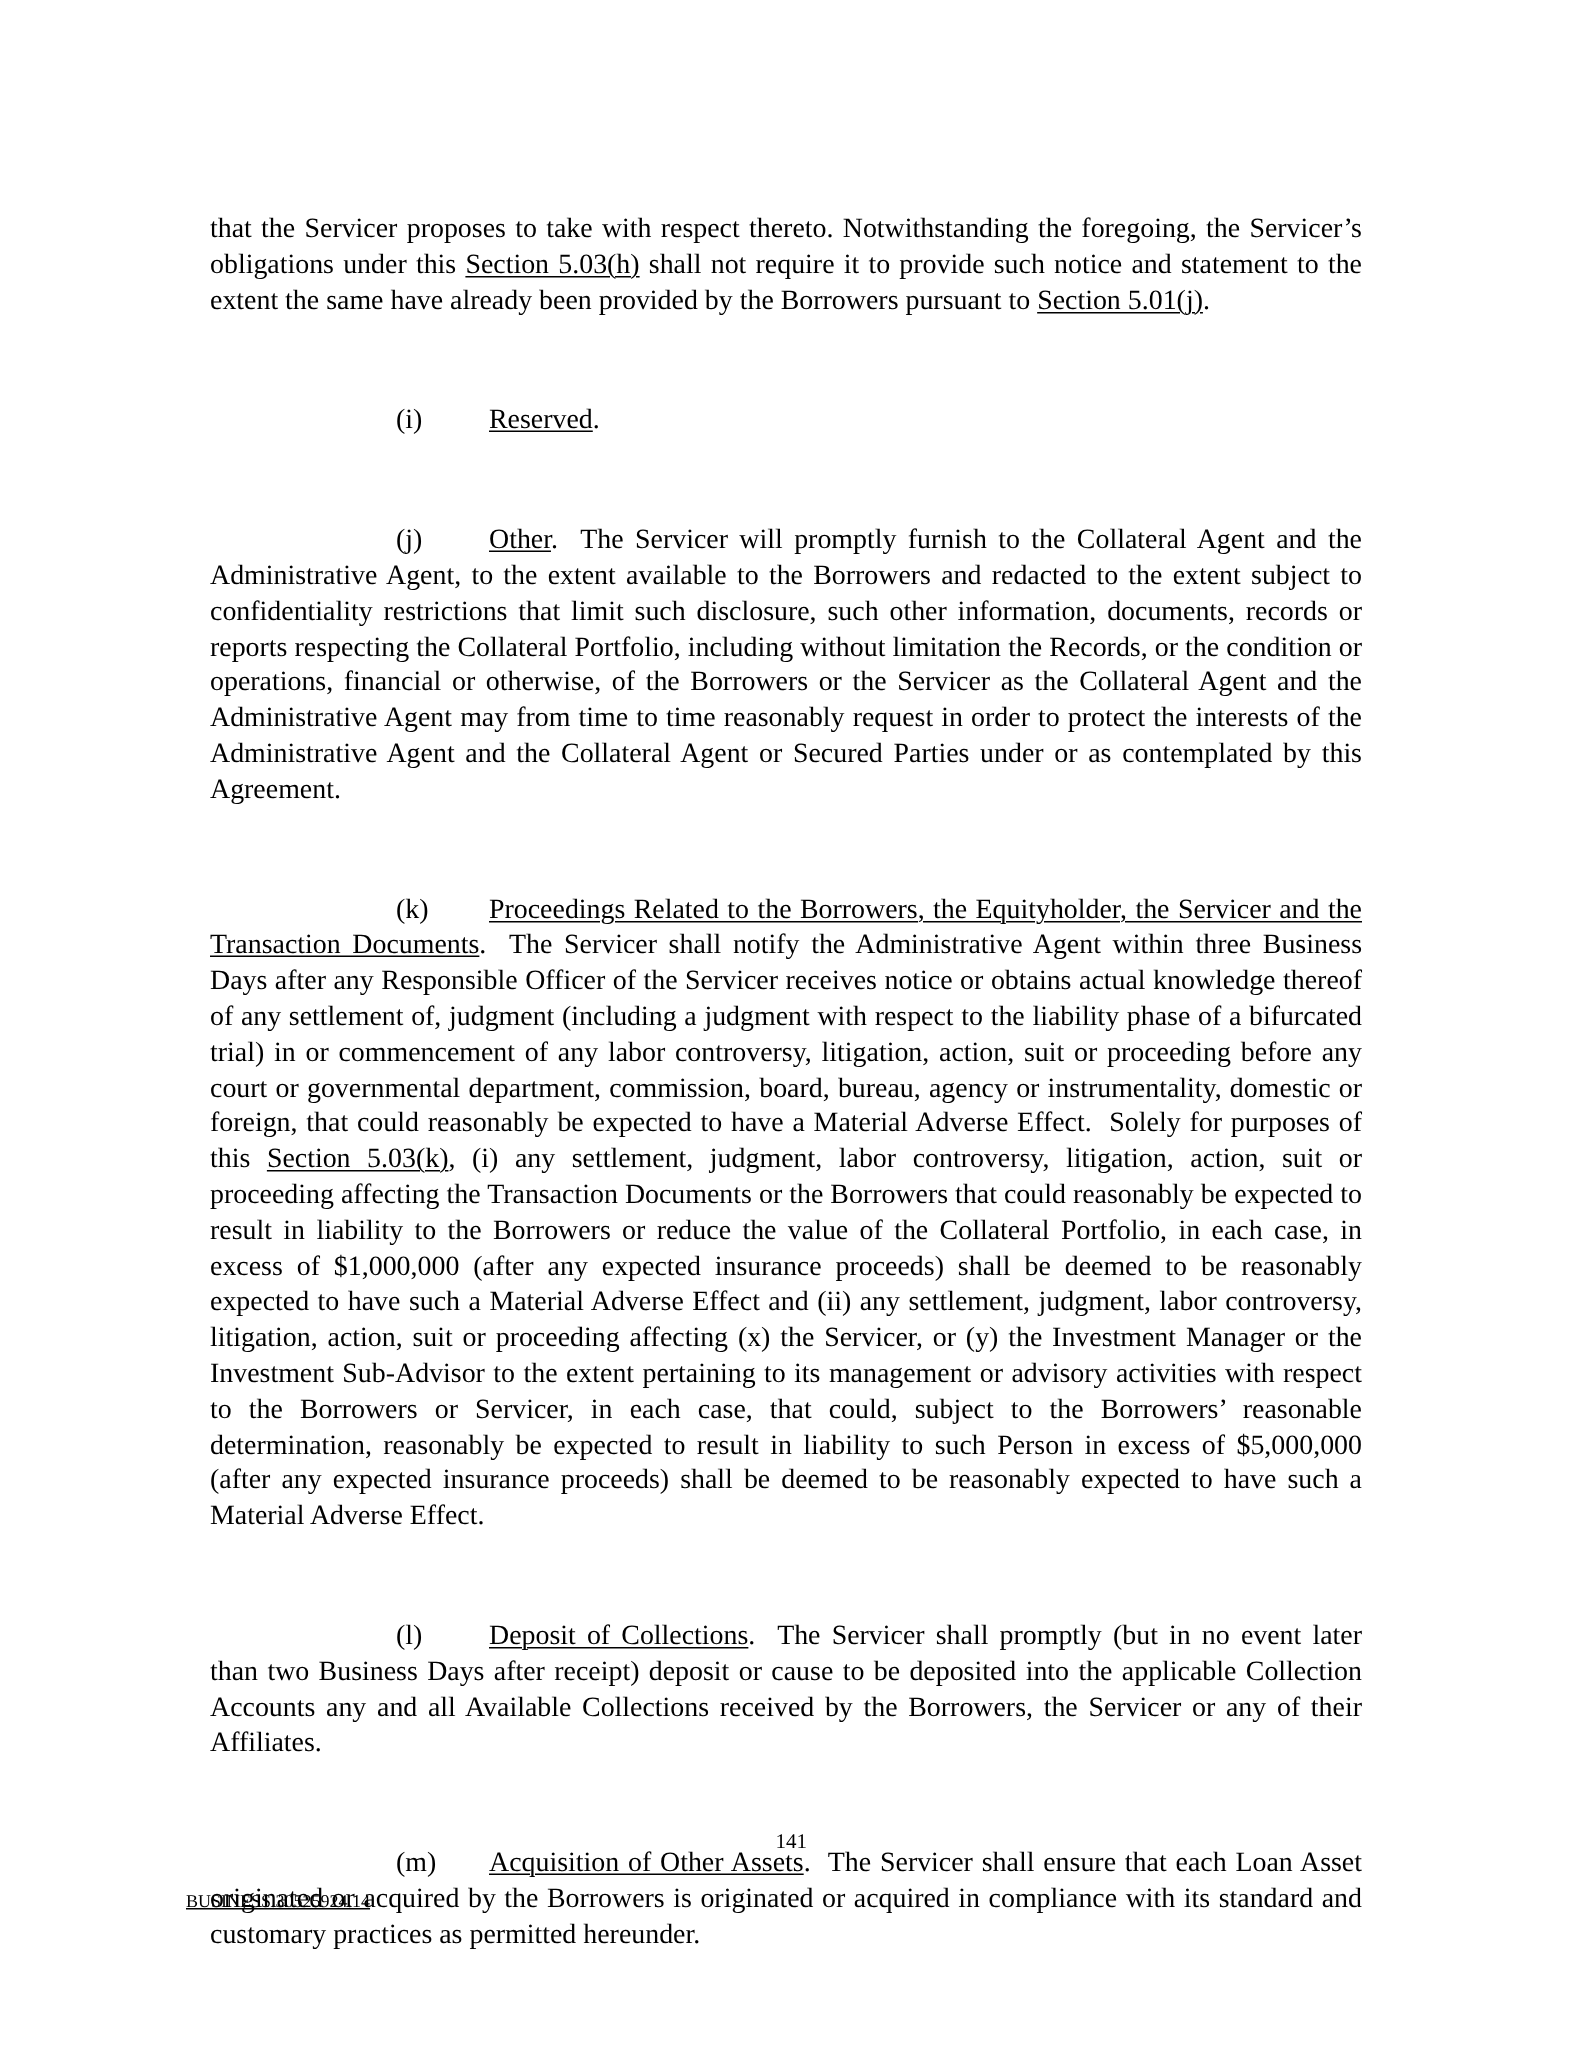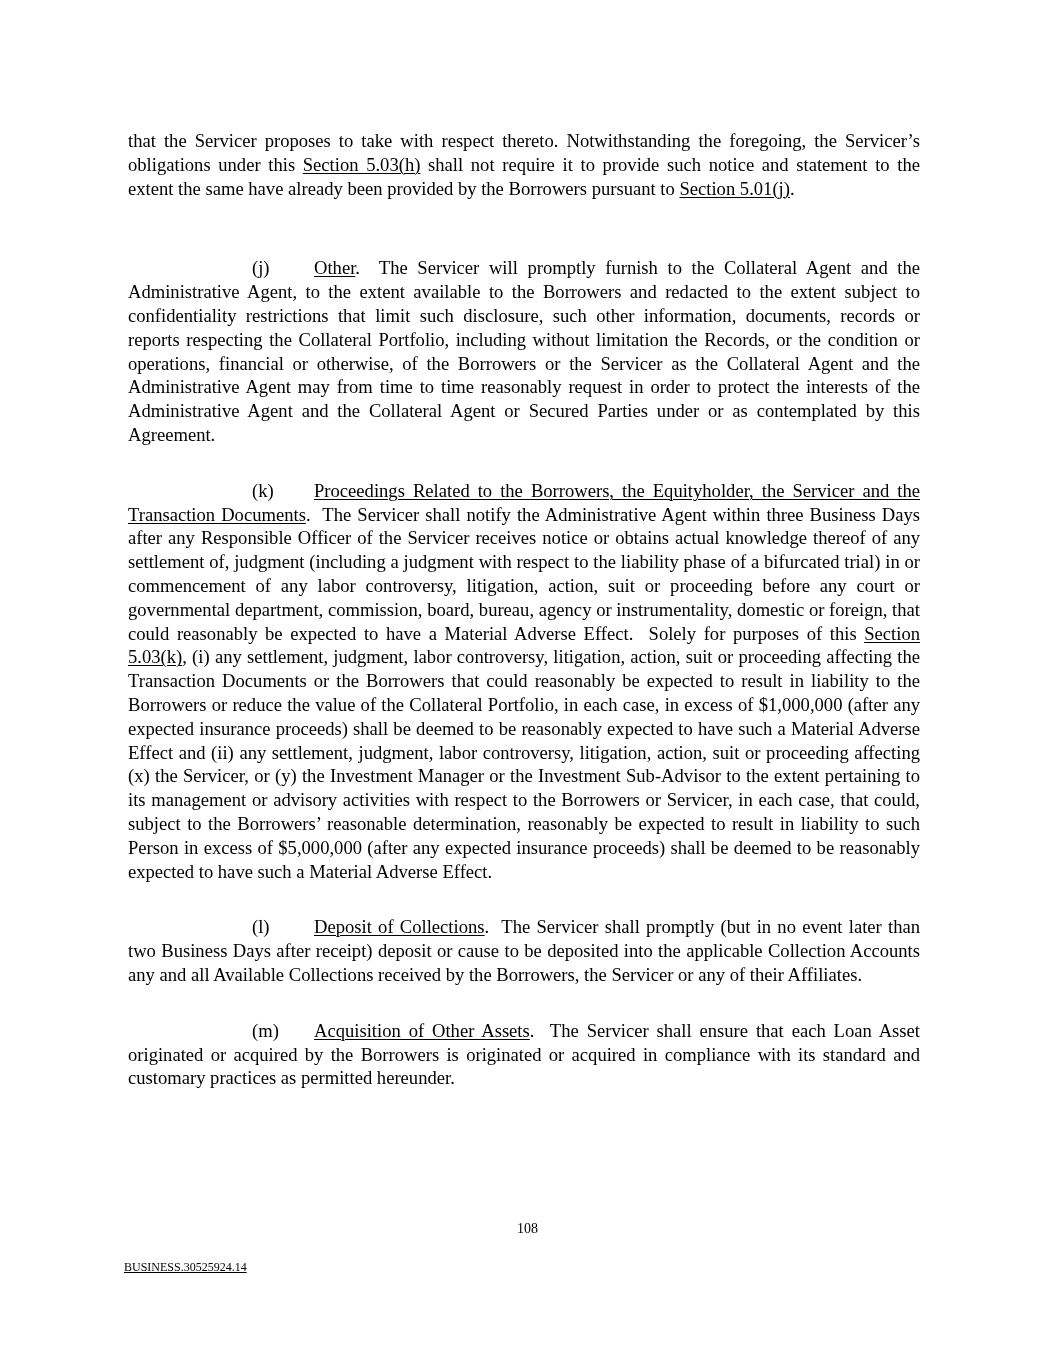--- a/index.html
+++ b/index.html
@@ -1,49 +1,50 @@
 <!DOCTYPE html>
 <html><head>
 <meta charset="utf-8">
 <style>
   html, body { margin: 0; padding: 0; background: #ffffff; }
   body { width: 1055px; height: 1365px; position: relative; overflow: hidden;
          font-family: "Liberation Serif", serif; color: #000; }
   .page { position: absolute; left: 124px; top: 125px; width: 800px; }
-  .para { font-size: 18.6px; line-height: 23.8px; text-align: justify; margin: 4px; }
+  .para { font-size: 18.6px; line-height: 23.8px; text-align: justify; margin: 16px; }
   .gap { height: 24px; }
   .u { text-decoration: underline; text-underline-offset: 2px; text-decoration-thickness: 1px; }
   .lbl { display: inline-block; width: 62px; }
   .ind { display: inline-block; width: 124px; }
   .pagenum { position: absolute; left: 0; width: 1055px; top: 1221px; text-align: center;
              font-size: 14px; }
   .footer-id { position: absolute; left: 124px; top: 1260px; font-size: 12px; text-decoration: underline; }
 </style>
 </head>
 <body>
 
 <div class="page">
 
   <p class="para"><span>that the Servicer proposes to take with respect thereto.  Notwithstanding the foregoing, the Servicer’s obligations under this </span><span class="u">Section 5.03(h)</span><span> shall not require it to provide such notice and statement to the extent the same have already been provided by the Borrowers pursuant to </span><span class="u">Section 5.01(j)</span><span>.</span></p>
 
   <div class="gap"></div>
 
+  <p class="para"><span class="ind"></span><span class="lbl">(i)</span><span class="u">Reserved</span><span>.</span></p>
 
   <div class="gap"></div>
 
   <p class="para"><span class="ind"></span><span class="lbl">(j)</span><span class="u">Other</span><span>.</span><span style="white-space:pre-wrap">  The Servicer will promptly furnish to the Collateral Agent and the Administrative Agent, to the extent available to the Borrowers and redacted to the extent subject to confidentiality restrictions that limit such disclosure, such other information, documents, records or reports respecting the Collateral Portfolio, including without limitation the Records, or the condition or operations, financial or otherwise, of the Borrowers or the Servicer as the Collateral Agent and the Administrative Agent may from time to time reasonably request in order to protect the interests of the Administrative Agent and the Collateral Agent or Secured Parties under or as contemplated by this Agreement.</span></p>
 
   <div class="gap"></div>
 
   <p class="para"><span class="ind"></span><span class="lbl">(k)</span><span class="u">Proceedings Related to the Borrowers, the Equityholder, the Servicer and the Transaction Documents</span><span>.</span><span style="white-space:pre-wrap">  The Servicer shall notify the Administrative Agent within three Business Days after any Responsible Officer of the Servicer receives notice or obtains actual knowledge thereof of any settlement of, judgment (including a judgment with respect to the liability phase of a bifurcated trial) in or commencement of any labor controversy, litigation, action, suit or proceeding before any court or governmental department, commission, board, bureau, agency or instrumentality, domestic or foreign, that could reasonably be expected to have a Material Adverse Effect.  Solely for purposes of this </span><span class="u">Section 5.03(k)</span><span>, (i) any settlement, judgment, labor controversy, litigation, action, suit or proceeding affecting the Transaction Documents or the Borrowers that could reasonably be expected to result in liability to the Borrowers or reduce the value of the Collateral Portfolio, in each case, in excess of $1,000,000 (after any expected insurance proceeds) shall be deemed to be reasonably expected to have such a Material Adverse Effect and (ii) any settlement, judgment, labor controversy, litigation, action, suit or proceeding affecting (x) the Servicer, or (y) the Investment Manager or the Investment Sub-Advisor to the extent pertaining to its management or advisory activities with respect to the Borrowers or Servicer, in each case, that could, subject to the Borrowers’ reasonable determination, reasonably be expected to result in liability to such Person in excess of $5,000,000 (after any expected insurance proceeds) shall be deemed to be reasonably expected to have such a Material Adverse Effect.</span></p>
 
   <div class="gap"></div>
 
   <p class="para"><span class="ind"></span><span class="lbl">(l)</span><span class="u">Deposit of Collections</span><span>.</span><span style="white-space:pre-wrap">  The Servicer shall promptly (but in no event later than two Business Days after receipt) deposit or cause to be deposited into the applicable Collection Accounts any and all Available Collections received by the Borrowers, the Servicer or any of their Affiliates.</span></p>
 
   <div class="gap"></div>
 
   <p class="para"><span class="ind"></span><span class="lbl">(m)</span><span class="u">Acquisition of Other Assets</span><span>.</span><span style="white-space:pre-wrap">  The Servicer shall ensure that each Loan Asset originated or acquired by the Borrowers is originated or acquired in compliance with its standard and customary practices as permitted hereunder.</span></p>
 
 </div>
 
-<div class="pagenum">108</div>
+<div class="pagenum">141</div>
 <div class="footer-id">BUSINESS.30525924.14</div>
 
 </body></html>

